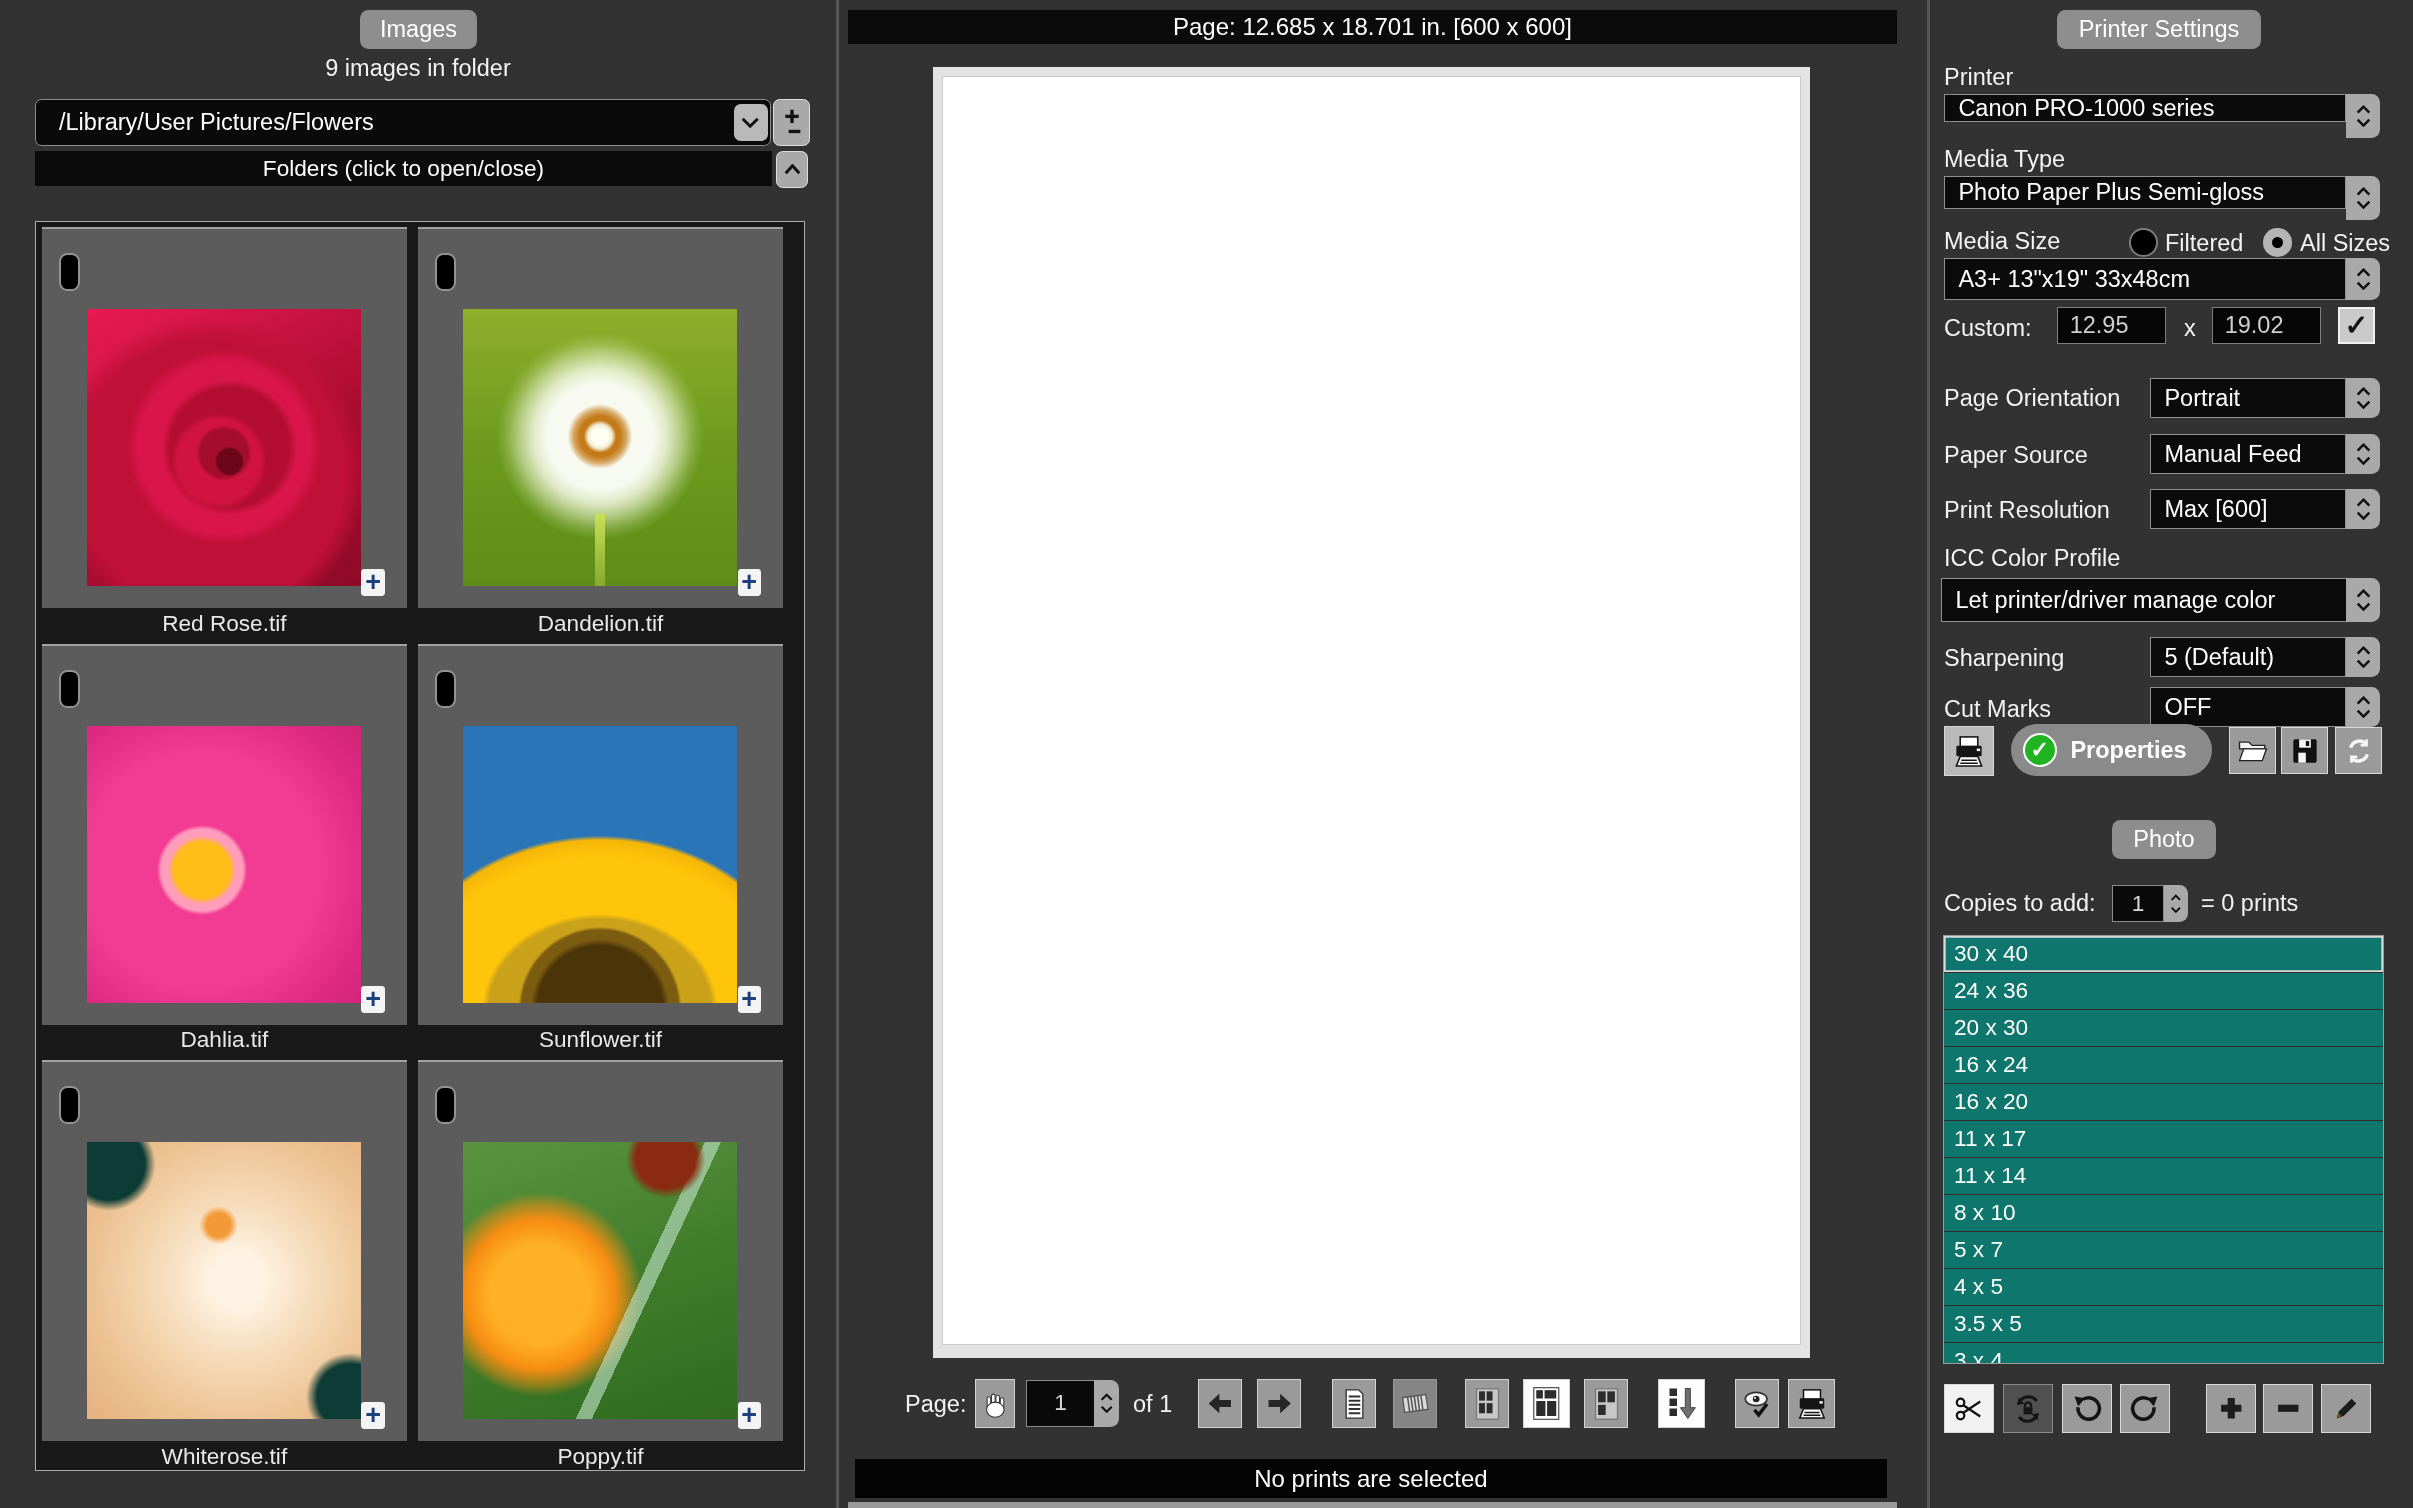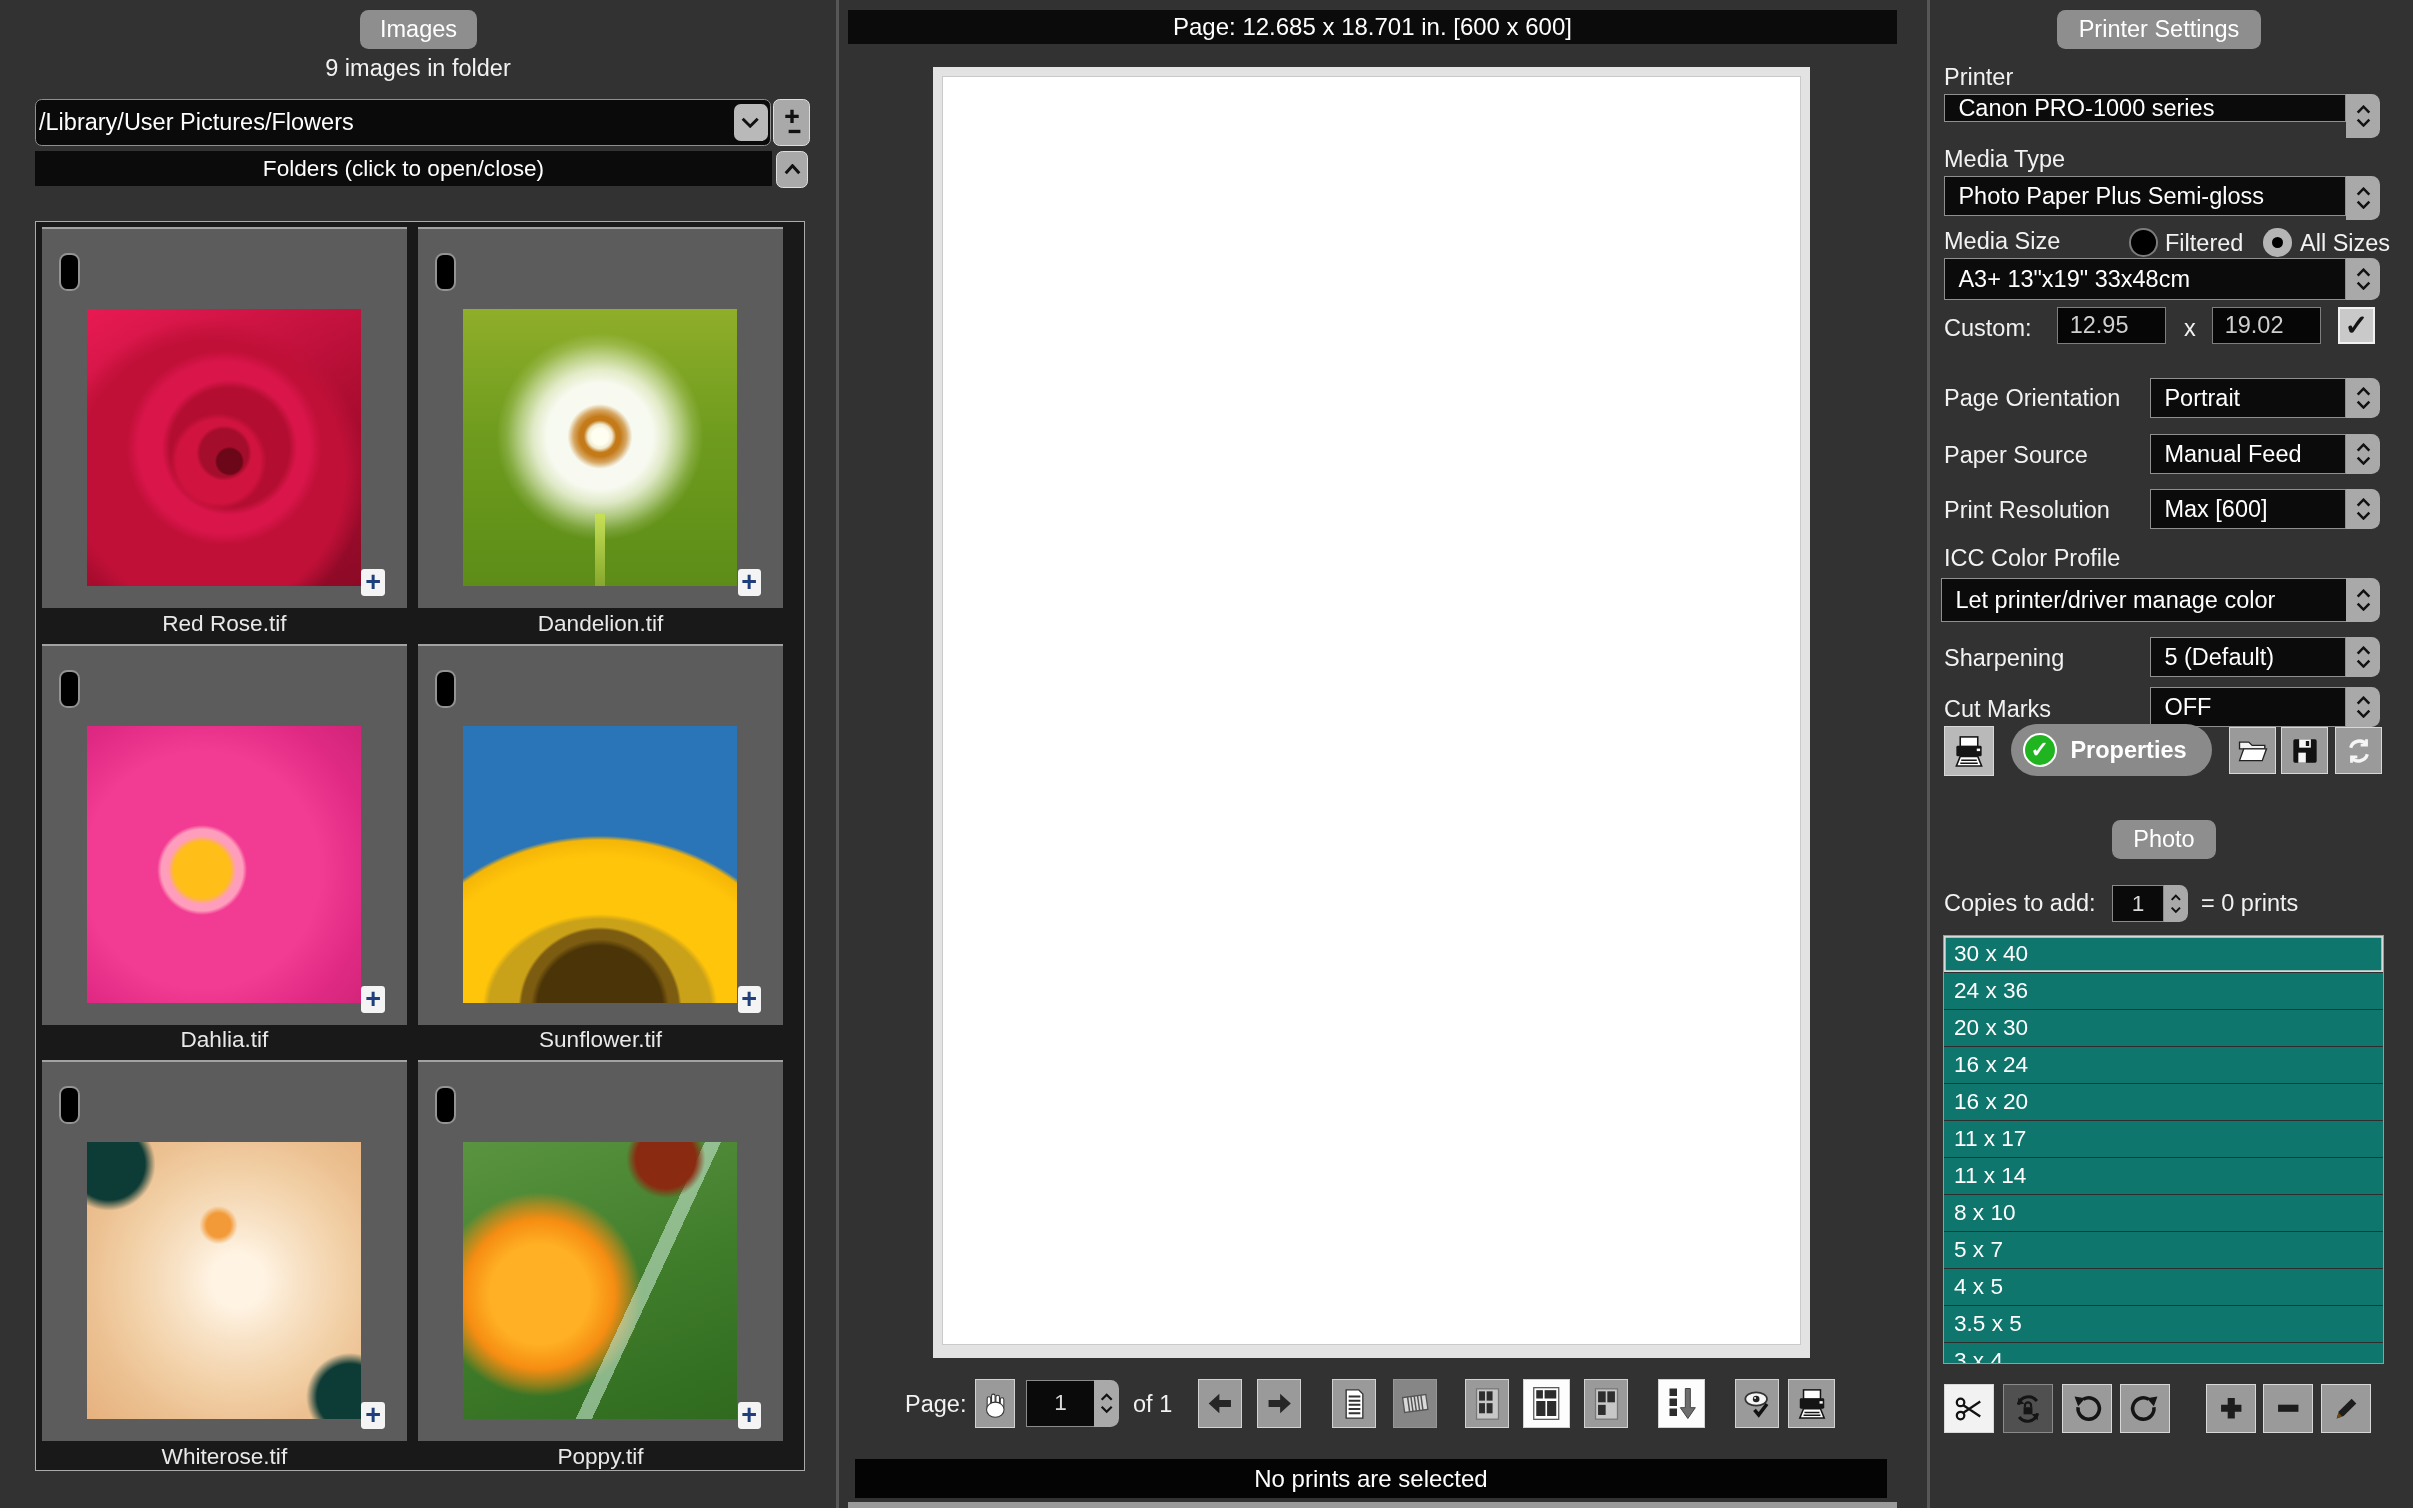--- a/index.html
+++ b/index.html
@@ -8,21 +8,21 @@
   .abs{position:absolute}
   .pill{background:#8e8e8e;border-radius:8.4px;color:#fff;display:flex;align-items:center;
         justify-content:center;font-size:23.5px;cursor:default}
   .blackbar{background:#0b0b0b;color:#fff;display:flex;align-items:center;justify-content:center;font-size:24px}
   .vline{position:absolute;top:0;bottom:0;width:2.5px;background:#575757}
 
   
   .count{position:absolute;left:0;width:836px;text-align:center;font-size:23.5px;color:#f2f2f2}
   .combo{position:absolute;background:#0a0a0a;border:1.7px solid #8f8f8f;border-radius:6.7px;
          display:flex;align-items:center;color:#fff;font-size:23.5px}
-  .combo .txt{padding-left:3px;flex:1;white-space:nowrap;overflow:hidden}
+  .combo .txt{padding-left:23px;flex:1;white-space:nowrap;overflow:hidden}
   .combo-btn{width:34px;height:37px;background:#b9b9b9;border-radius:6.7px;margin-right:2.5px;
              display:flex;align-items:center;justify-content:center}
   .sqbtn{position:absolute;background:#a9a9a9;border:1.7px solid #dedede;border-radius:6.7px;
          display:flex;align-items:center;justify-content:center}
   .thumbs{position:absolute;left:35px;top:221px;width:768px;height:1248px;background:#191919;
           border:1.7px solid #ababab}
   .cell{position:absolute;width:365px;height:379px;background:#5c5c5c;border-top:2.5px solid #a2a2a2;overflow:hidden}
   .cell-label{position:absolute;width:365px;text-align:center;color:#e8e8e8;font-size:22.6px}
   .photo{position:absolute;left:45px;top:80px;width:274px;height:277px;overflow:hidden}
   .tcheck{position:absolute;left:17px;top:23.5px;width:17px;height:34px;background:#000;
@@ -309,21 +309,21 @@
 <div class="rstep" style="left:2346px;top:94px;height:44px">
   <svg width="15" height="9.2" viewBox="0 0 18 11">
       <path d="M2 9 L9 2 L16 9" fill="none" stroke="#111" stroke-width="3"></path>
     </svg>
   <svg width="15" height="9.2" viewBox="0 0 18 11">
       <path d="M2 2 L9 9 L16 2" fill="none" stroke="#111" stroke-width="3"></path>
     </svg>
 </div>
 
 <span class="rlabel" style="left:1944px;top:146px">Media Type</span>
-<div class="sel" style="left:1944px;top:176px;width:402px;height:40px">Photo Paper Plus Semi-gloss</div>
+<div class="sel" style="left:1944px;top:176px;width:402px;height:33px">Photo Paper Plus Semi-gloss</div>
 <div class="rstep" style="left:2346px;top:176px;height:44px">
   <svg width="15" height="9.2" viewBox="0 0 18 11">
       <path d="M2 9 L9 2 L16 9" fill="none" stroke="#111" stroke-width="3"></path>
     </svg>
   <svg width="15" height="9.2" viewBox="0 0 18 11">
       <path d="M2 2 L9 9 L16 2" fill="none" stroke="#111" stroke-width="3"></path>
     </svg>
 </div>
 
 <span class="rlabel" style="left:1944px;top:228px">Media Size</span>

